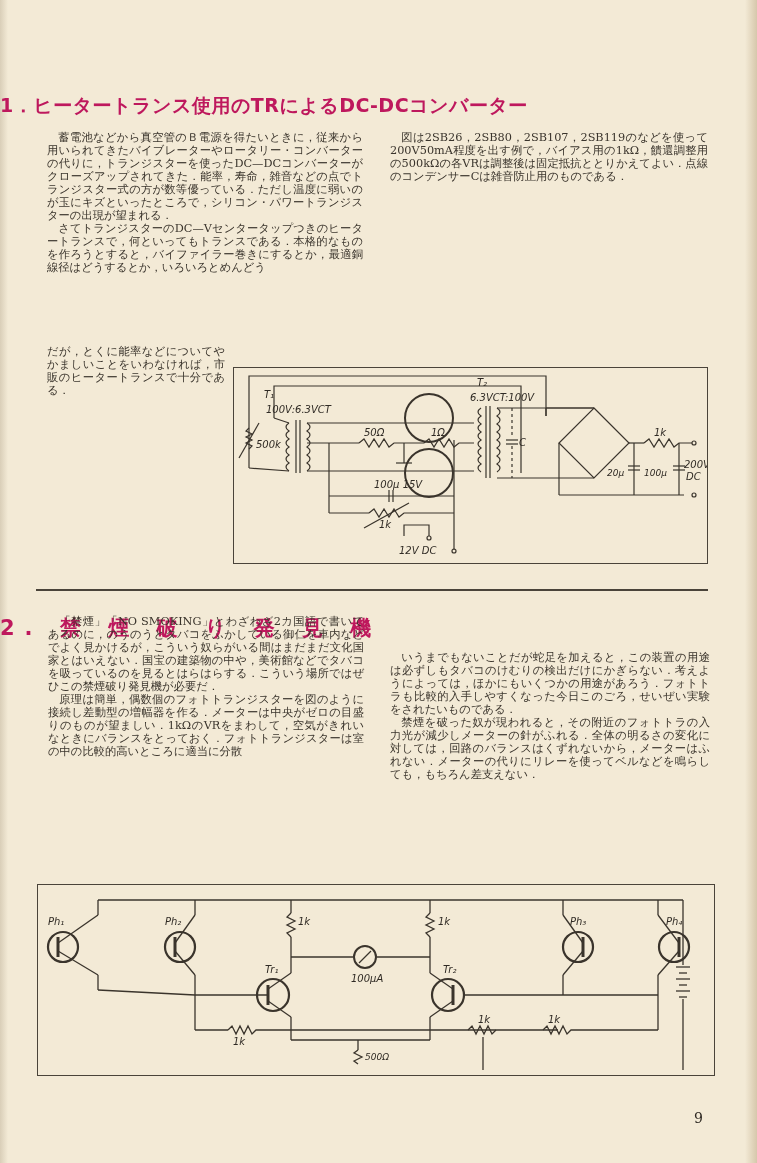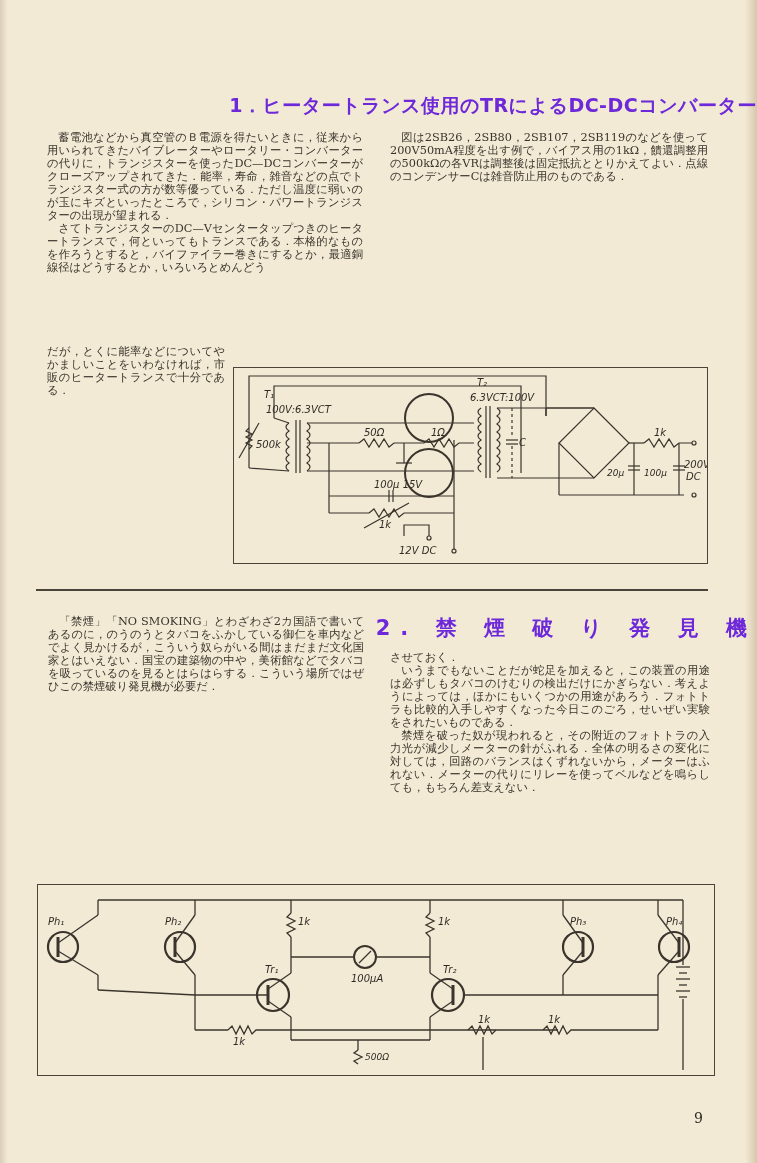--- a/index.html
+++ b/index.html
@@ -5,22 +5,22 @@
   html, body { margin:0; padding:0; }
   body {
     width:757px; height:1163px; position:relative; overflow:hidden;
     background:#f3ead6;
     font-family:"DejaVu Serif", serif;
     color:#3a342c;
   }
   .page-edge-left { position:absolute; left:0; top:0; width:8px; height:1163px; background:linear-gradient(90deg,#d9ceb8,#f3ead6); }
   .page-edge-right { position:absolute; right:0; top:0; width:12px; height:1163px; background:linear-gradient(90deg,#f3ead6,#d6c7ab); }
   .title {
-    position:absolute; left:0; width:757px; text-align:right;
-    font-family:"DejaVu Sans", sans-serif; font-weight:bold; color:#6d28d9;
+    position:absolute; left:0; width:757px; text-align:left;
+    font-family:"DejaVu Sans", sans-serif; font-weight:bold; color:#be185d;
   }
   .t1 { top:93px; font-size:19px; letter-spacing:0.5px; }
   .t2 { top:614px; font-size:21px; letter-spacing:10px; }
   .col { position:absolute; font-size:11.3px; line-height:13px; }
   .col p { margin:0; text-indent:1em; text-align:justify; }
   .col p.noindent { text-indent:0; }
   .c1a { left:47px; top:131px; width:316px; }
   .c1b { left:47px; top:345px; width:178px; }
   .c1r { left:390px; top:131px; width:318px; }
   .c2l { left:48px; top:615px; width:316px; }
@@ -140,24 +140,24 @@
     <text x="452" y="112" font-size="10" stroke="none">DC</text>
   </svg>
 </div>
 
 <div class="rule"></div>
 
 <div class="title t2">2. 禁 煙 破 り 発 見 機</div>
 
 <div class="col c2l">
   <p>「禁煙」「NO SMOKING」とわざわざ2カ国語で書いてあるのに，のうのうとタバコをふかしている御仁を車内などでよく見かけるが，こういう奴らがいる間はまだまだ文化国家とはいえない．国宝の建築物の中や，美術館などでタバコを吸っているのを見るとはらはらする．こういう場所ではぜひこの禁煙破り発見機が必要だ．</p>
+  <p>原理は簡単，偶数個のフォトトランジスターを図のように接続し差動型の増幅器を作る．メーターは中央がゼロの目盛りのものが望ましい．1kΩのVRをまわして，空気がきれいなときにバランスをとっておく．フォトトランジスターは室の中の比較的高いところに適当に分散</p>
 </div>
 
 <div class="col c2r">
-  <p class="noindent">させておく．</p>
   <p>いうまでもないことだが蛇足を加えると，この装置の用途は必ずしもタバコのけむりの検出だけにかぎらない．考えようによっては，ほかにもいくつかの用途があろう．フォトトラも比較的入手しやすくなった今日このごろ，せいぜい実験をされたいものである．</p>
   <p>禁煙を破った奴が現われると，その附近のフォトトラの入力光が減少しメーターの針がふれる．全体の明るさの変化に対しては，回路のバランスはくずれないから，メーターはふれない．メーターの代りにリレーを使ってベルなどを鳴らしても，もちろん差支えない．</p>
 </div>
 
 <div class="fig2">
   <svg width="676" height="190" viewBox="0 0 676 190" stroke="#3a342c" fill="none" stroke-width="1.3">
 
     <line x1="60" y1="15" x2="645" y2="15"></line>
 
     <circle cx="25" cy="62" r="15" stroke-width="2.2"></circle>

